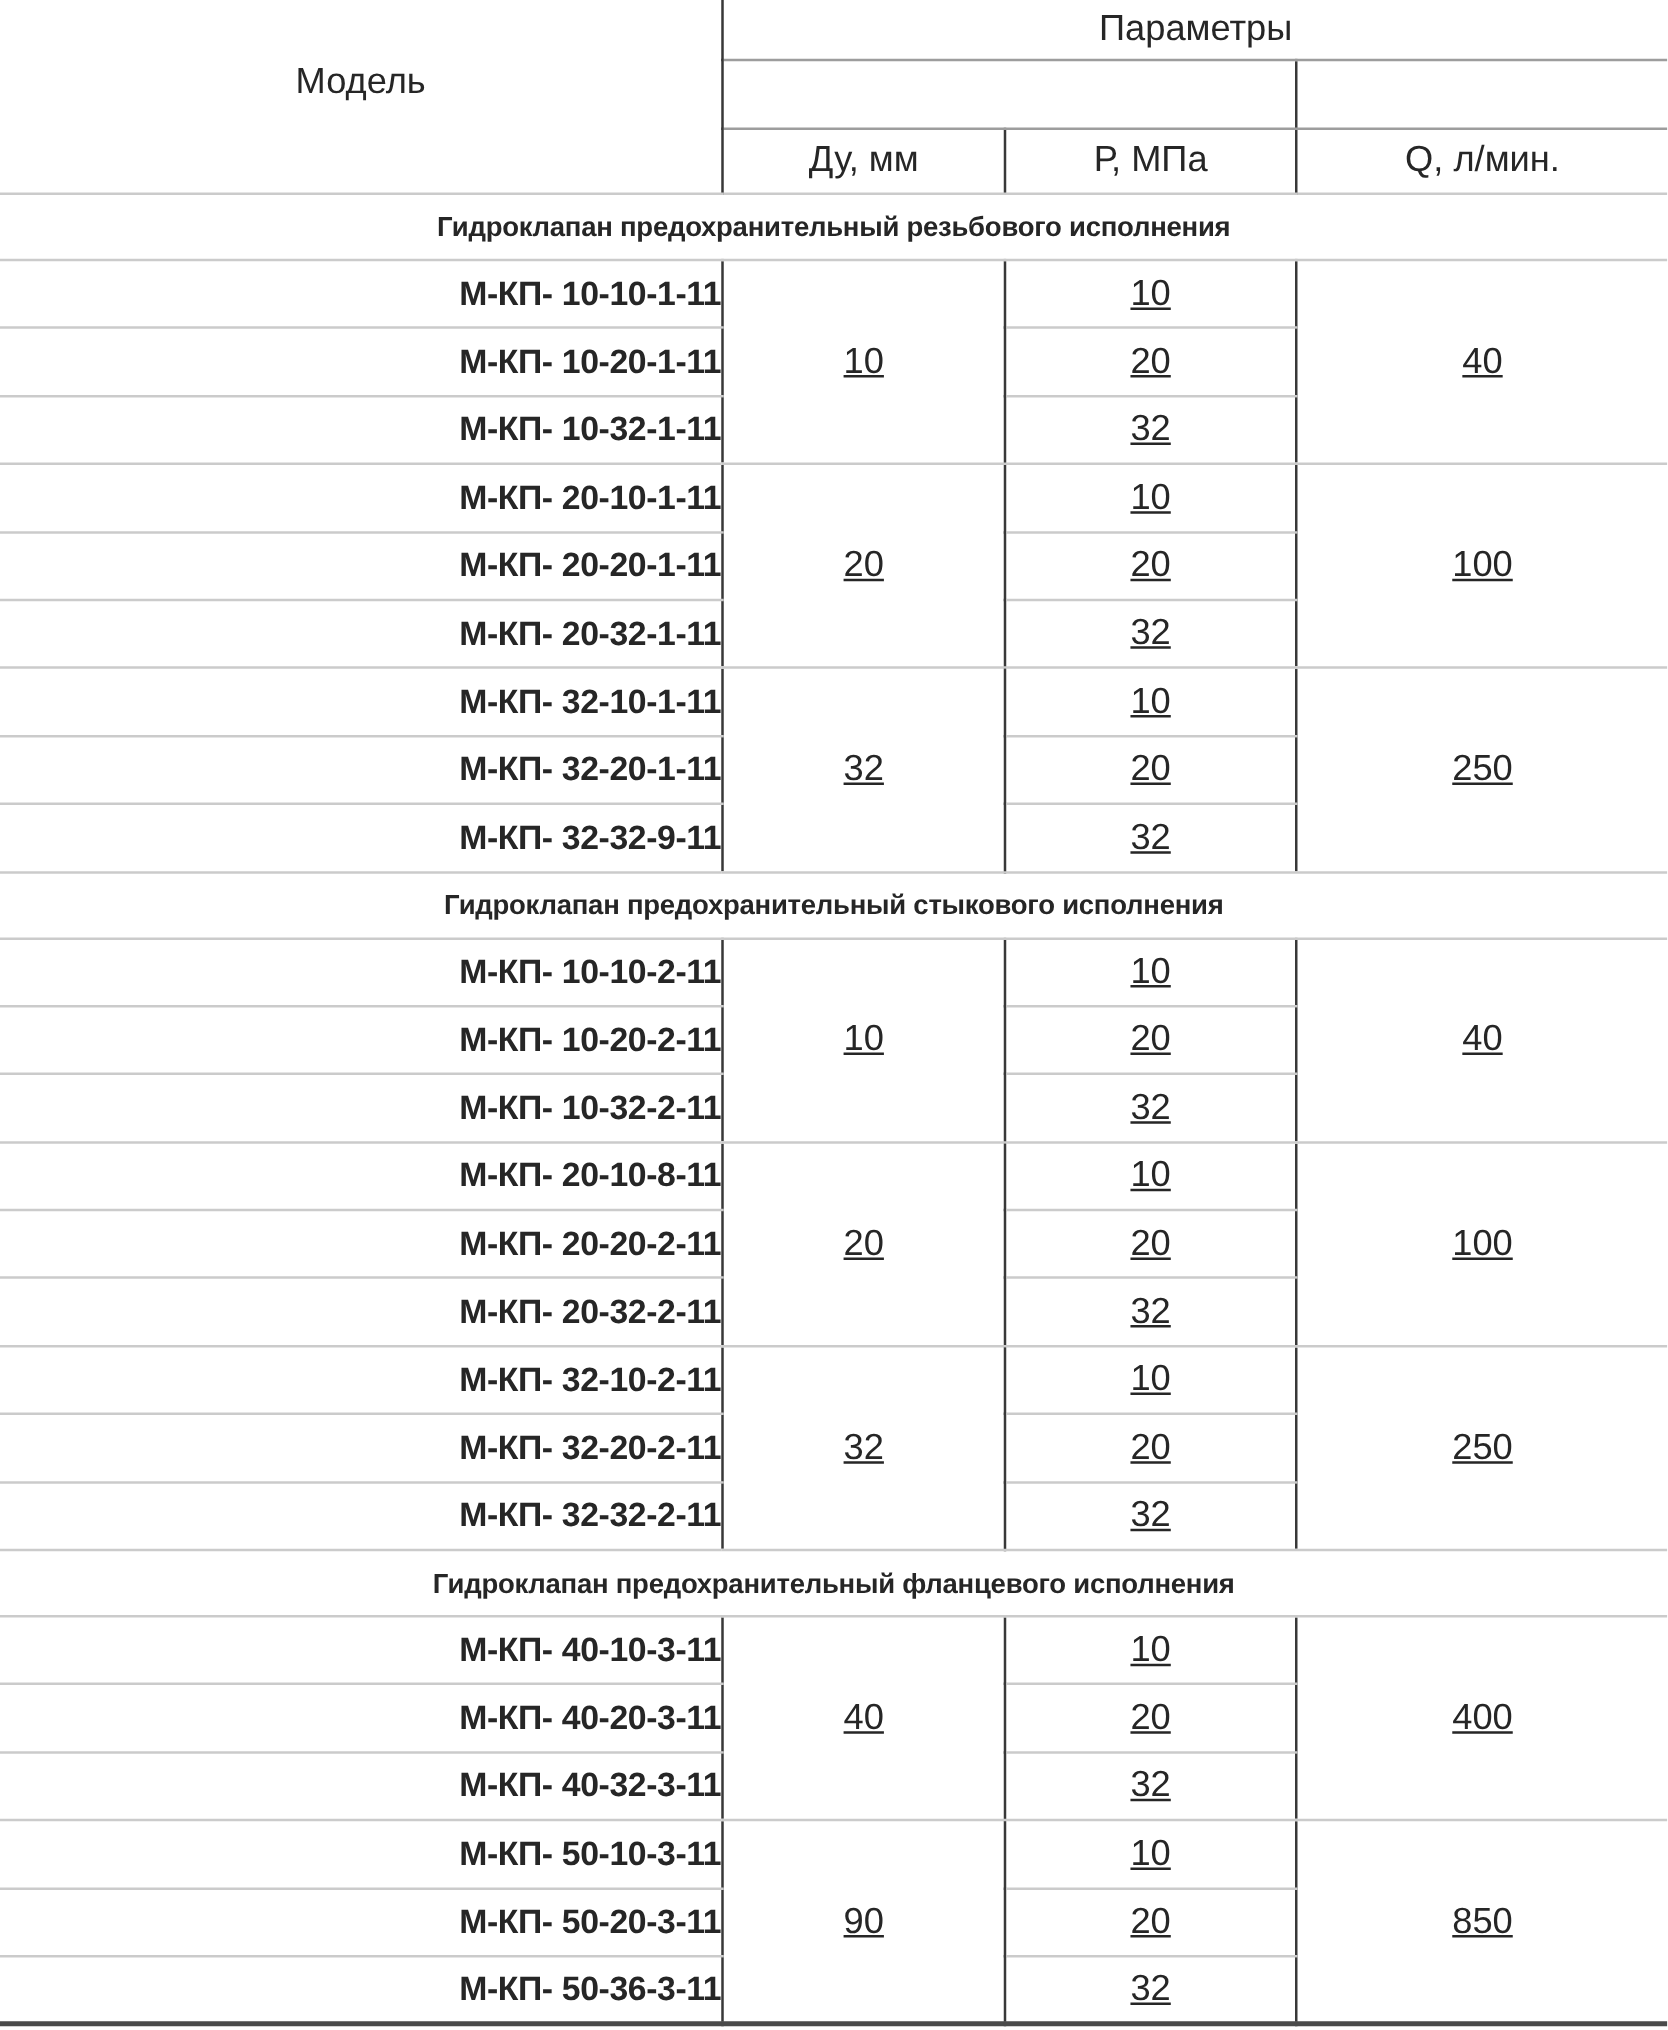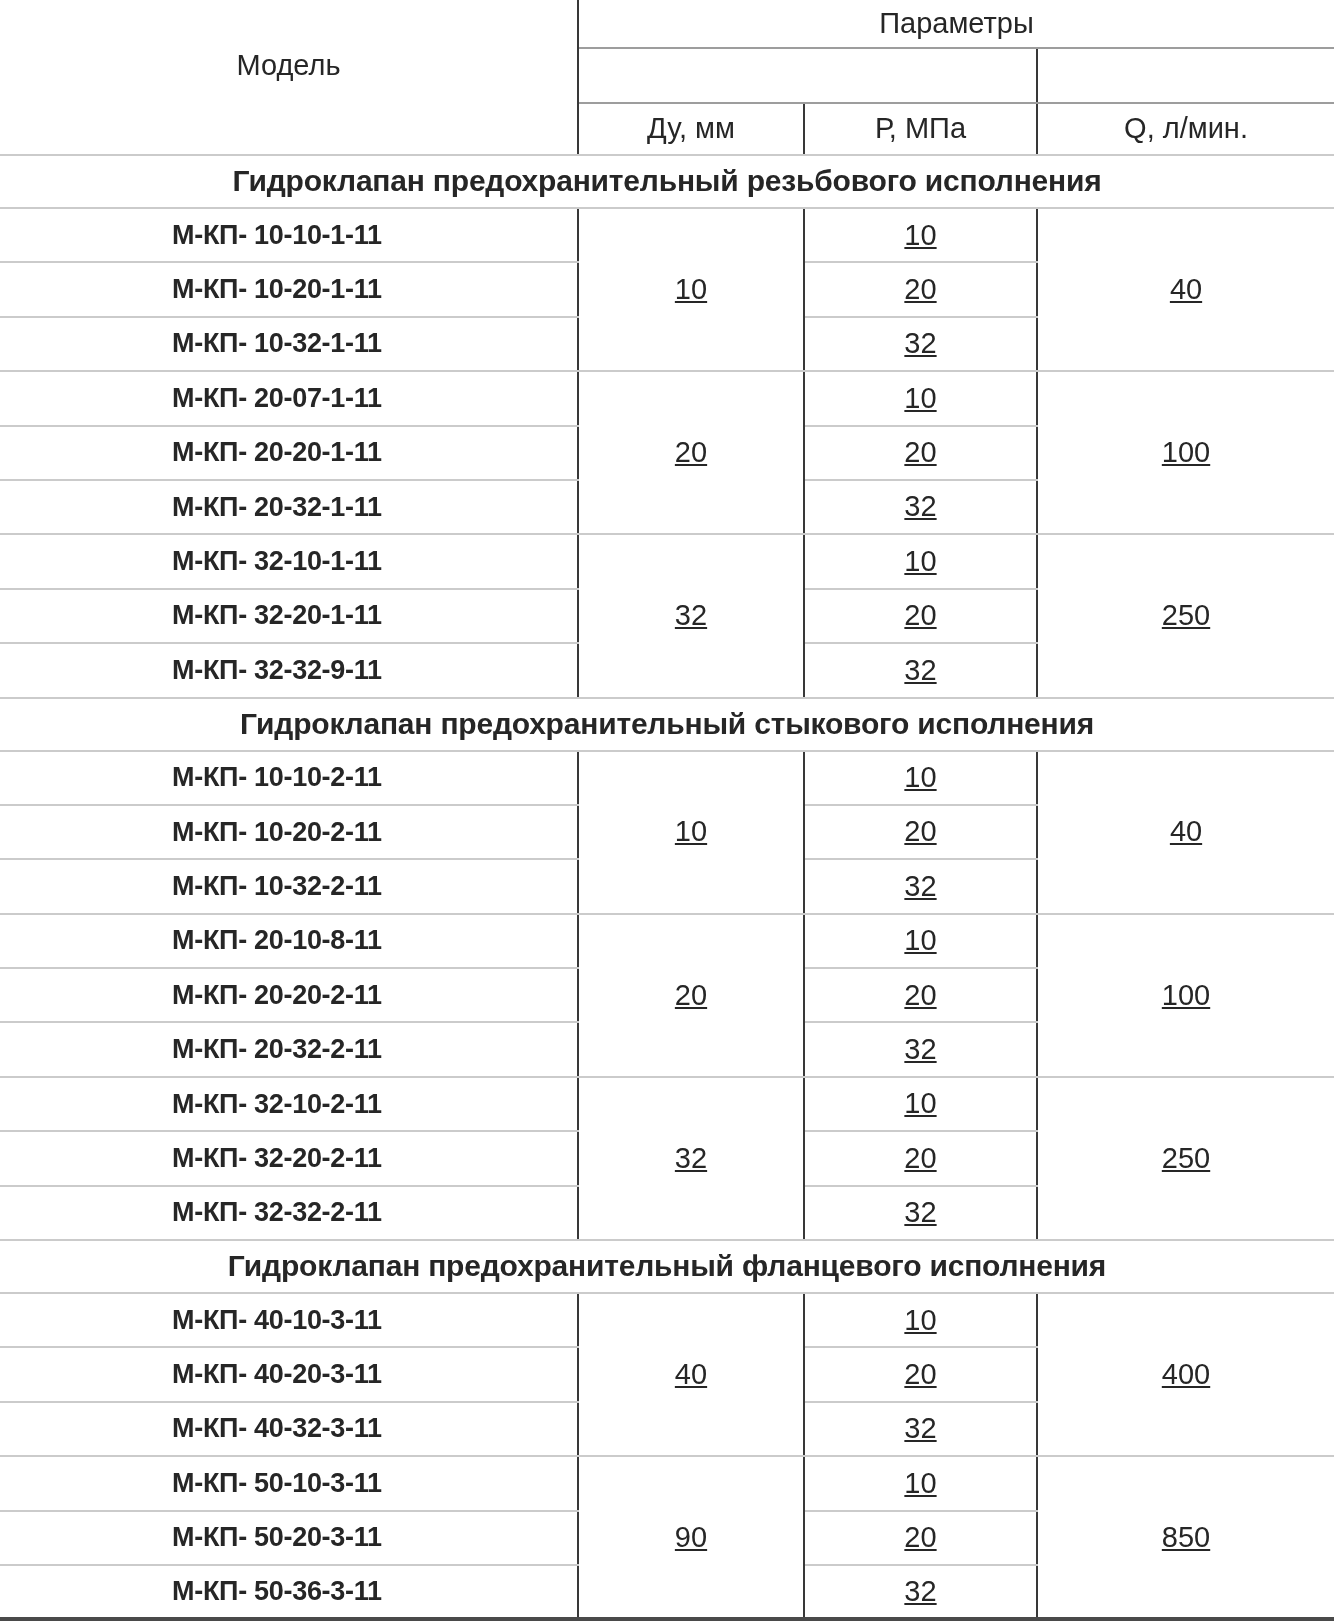--- a/index.html
+++ b/index.html
@@ -38,27 +38,27 @@
   .bB-mid   {border-bottom:2px solid var(--line-mid);margin-left:23px;}
   
   tr.r-params  {height:48px;}
   tr.r-empty   {height:55px;}
   tr.r-subhead {height:52px;}
   td.model-head{padding-bottom:22px;}
   
   tr.r-title{height:53px;}
   td.title{
     font-weight:700;
-    font-size:30px;
+    font-size:22px;
     letter-spacing:-0.2px;
   }
   
   tr.r-data{height:54.4px;}
   td.model{
-    text-align:left;
+    text-align:right;
     padding-left:172px;
     font-weight:700;
     font-size:27px;
     letter-spacing:-0.3px;
   }
   td.val{font-weight:400;text-decoration:underline;}
 </style>
 </head>
 <body>
 
@@ -97,21 +97,21 @@
         </tr>
         <tr class="r-data">
           <td class="model bR bB-light">М-КП- 10-20-1-11</td>
           <td class="val bR bB-light">20</td>
         </tr>
         <tr class="r-data">
           <td class="model bR bB-light">М-КП- 10-32-1-11</td>
           <td class="val bR bB-light">32</td>
         </tr>
         <tr class="r-data">
-          <td class="model bR bB-light">М-КП- 20-07-1-11</td>
+          <td class="model bR bB-light">М-КП- 20-10-1-11</td>
           <td class="val bR bB-light" rowspan="3">20</td>
           <td class="val bR bB-light">10</td>
           <td class="val bB-light" rowspan="3">100</td>
         </tr>
         <tr class="r-data">
           <td class="model bR bB-light">М-КП- 20-20-1-11</td>
           <td class="val bR bB-light">20</td>
         </tr>
         <tr class="r-data">
           <td class="model bR bB-light">М-КП- 20-32-1-11</td>

